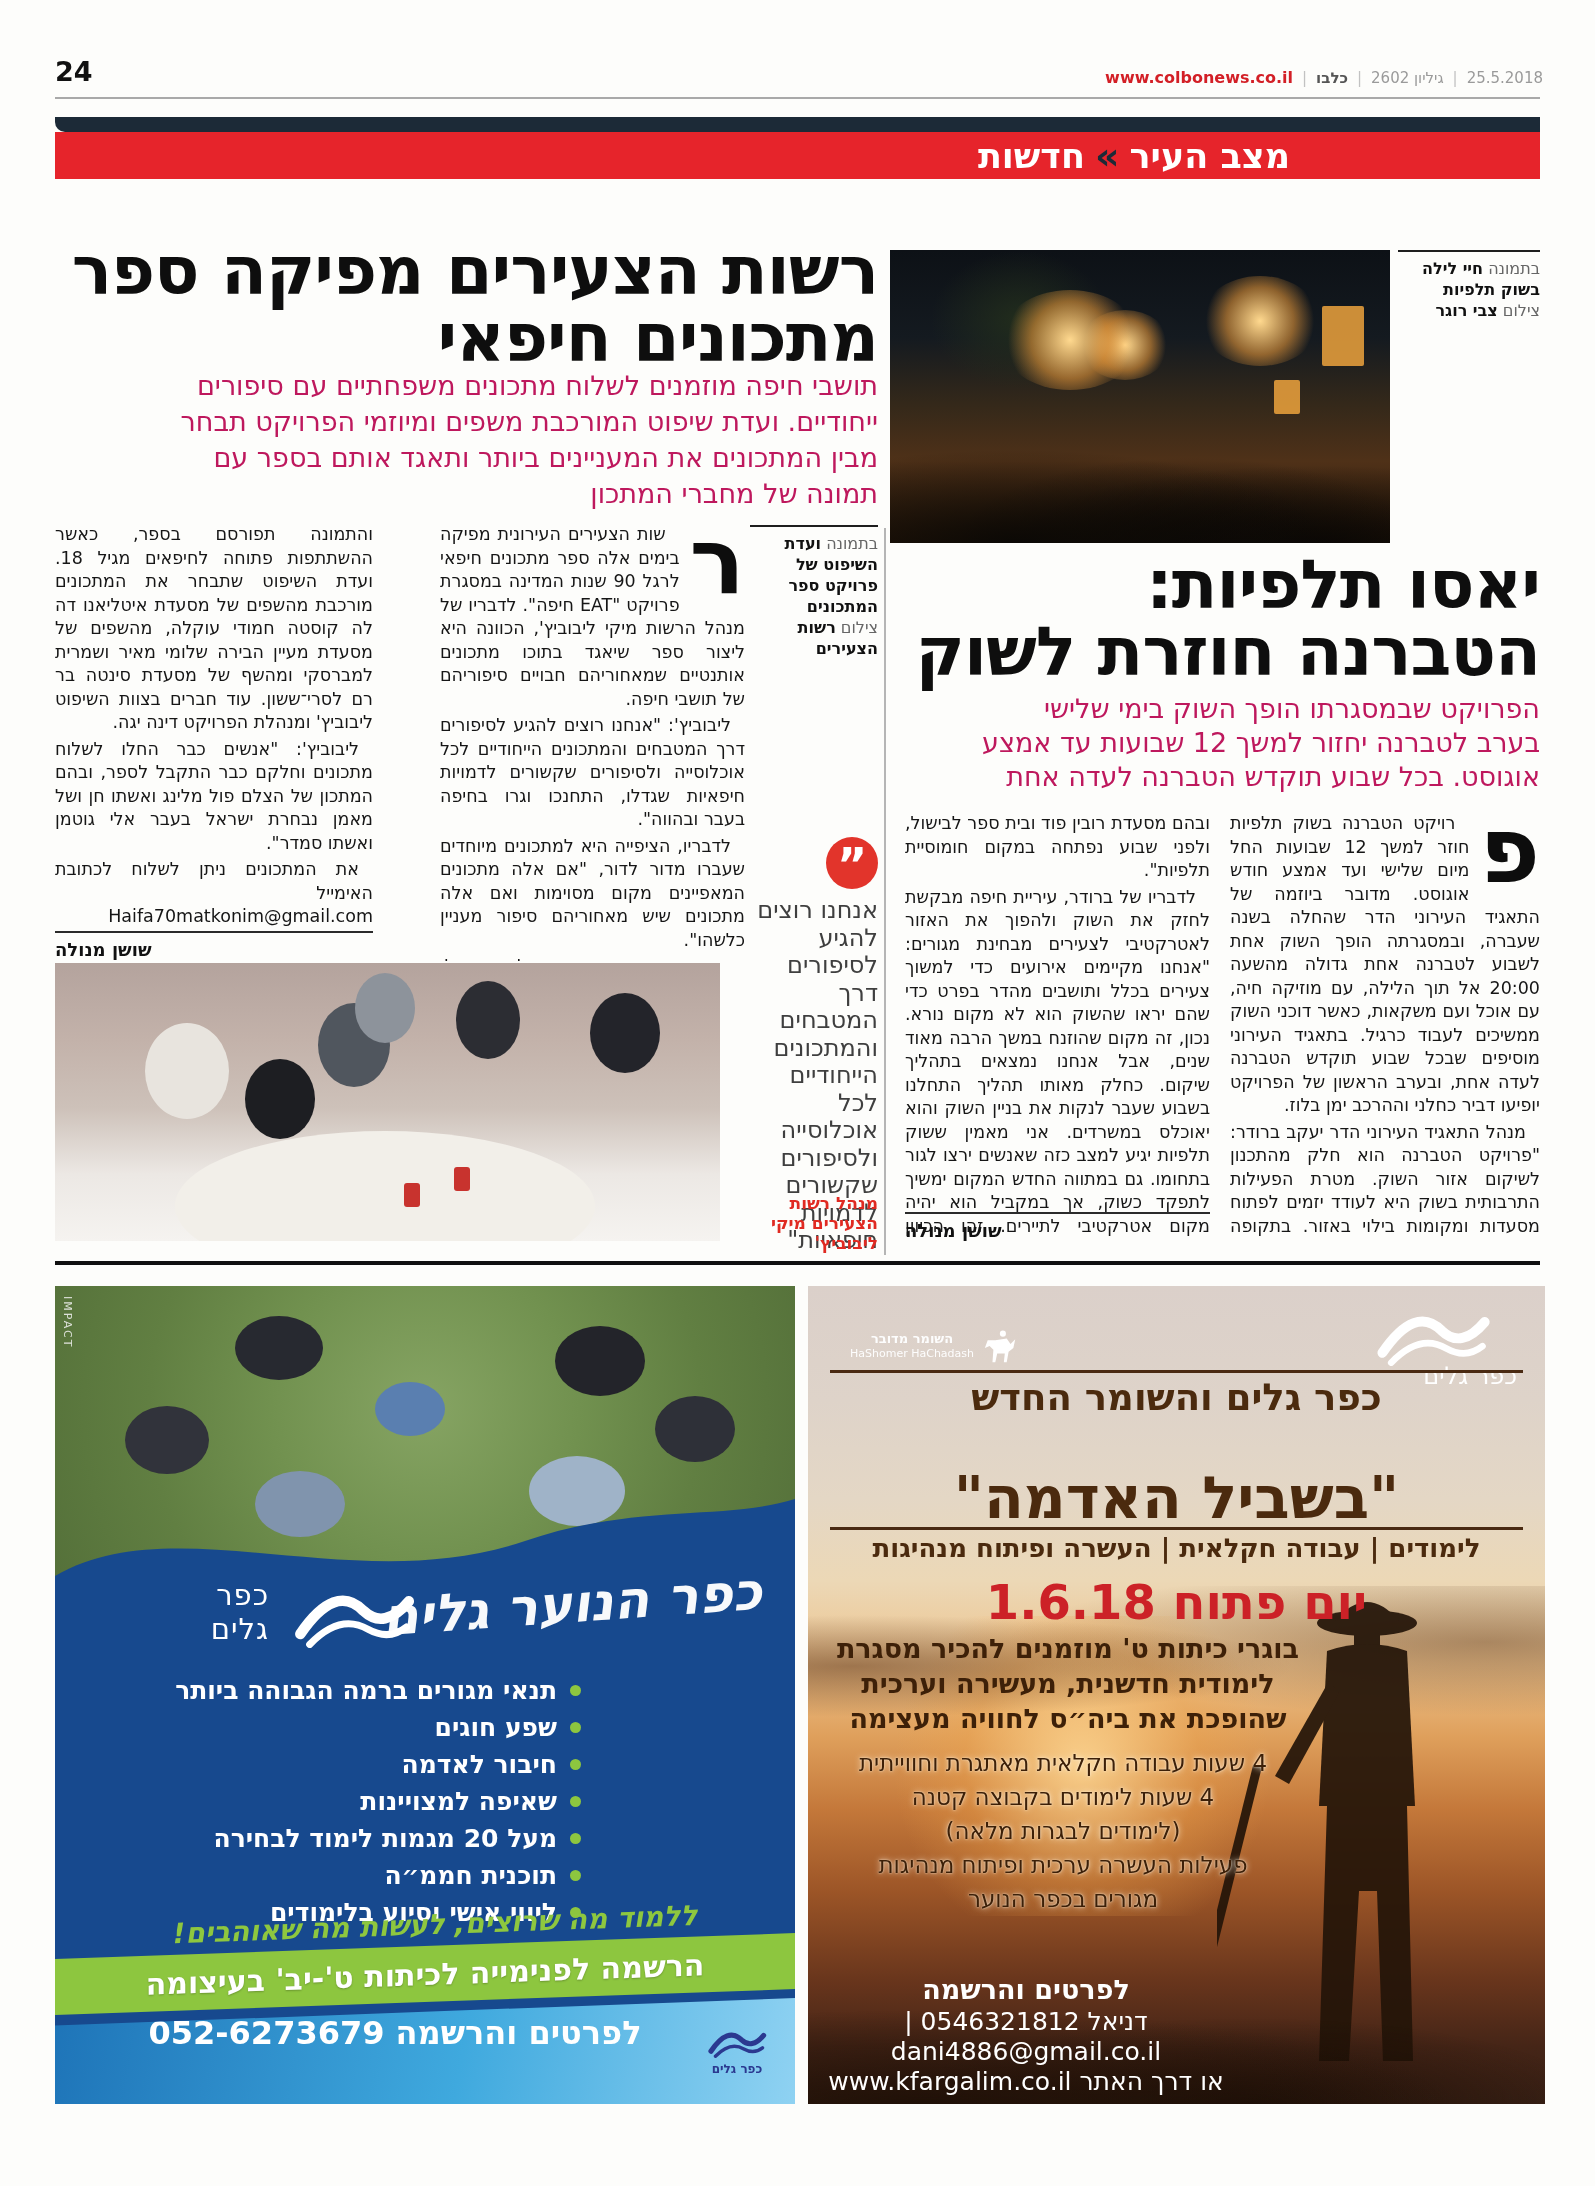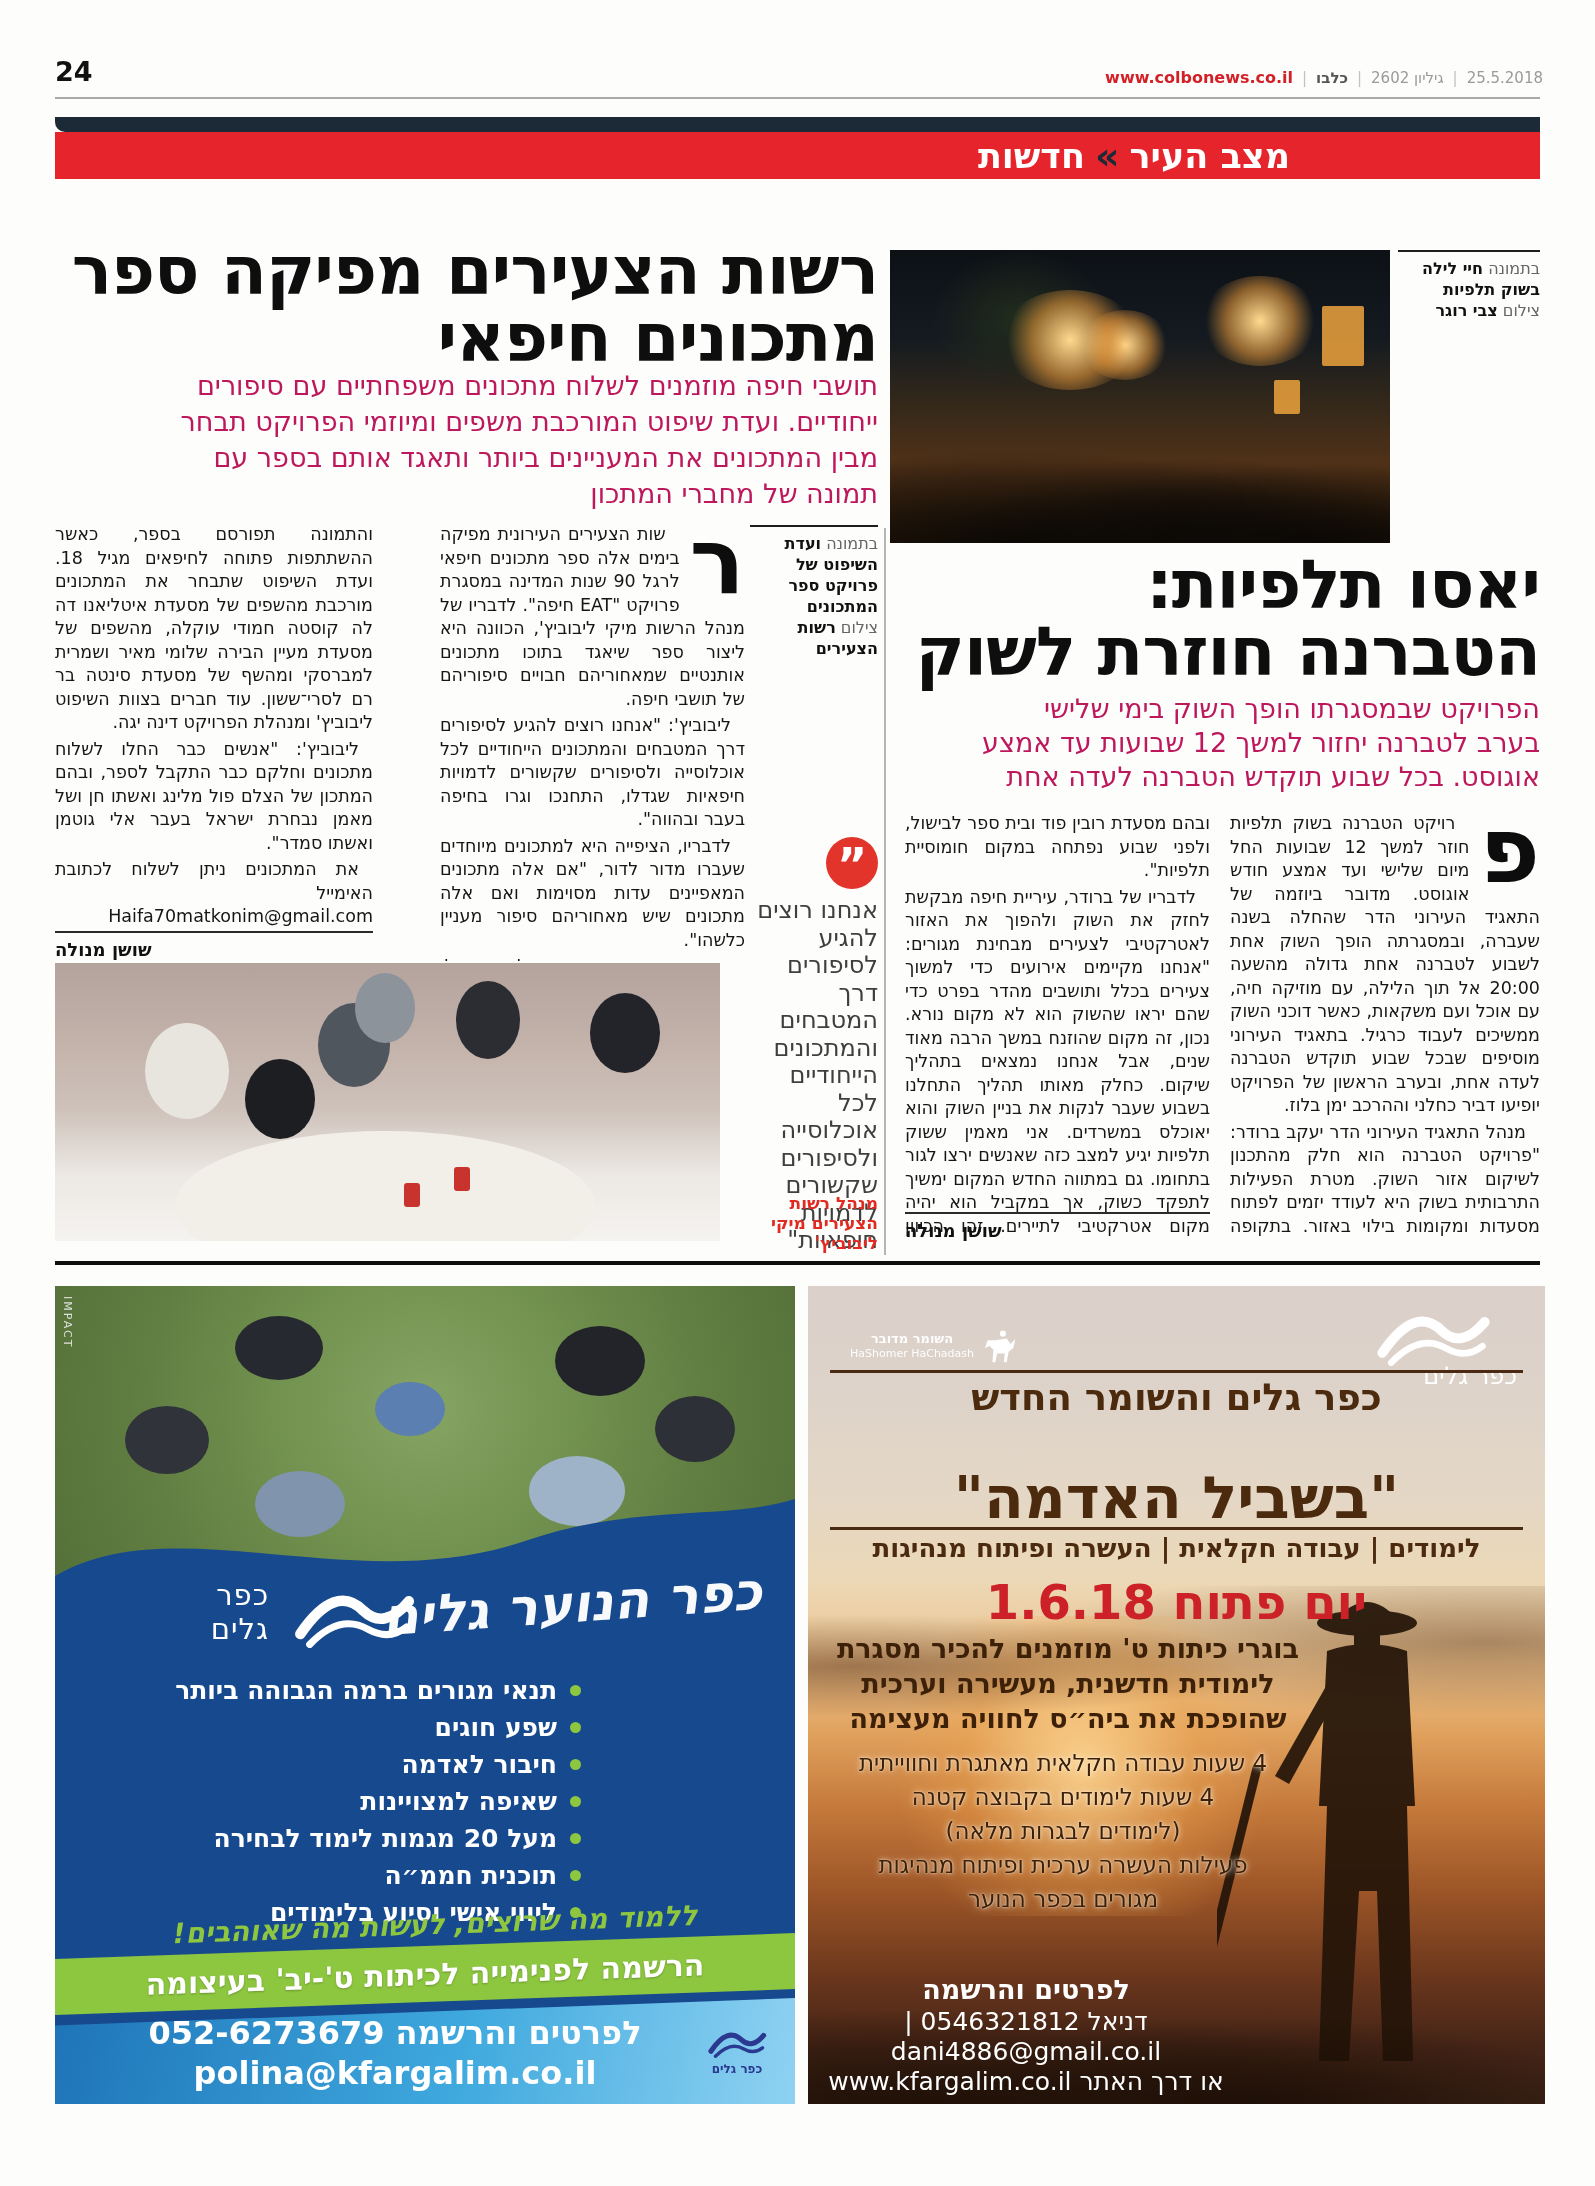--- a/index.html
+++ b/index.html
@@ -182,21 +182,21 @@
     <div>תושבי חיפה מוזמנים לשלוח מתכונים משפחתיים עם סיפורים</div>
         <div>ייחודיים. ועדת שיפוט המורכבת משפים ומיוזמי הפרויקט תבחר</div>
         <div>מבין המתכונים את המעניינים ביותר ותאגד אותם בספר עם</div>
         <div>תמונה של מחברי המתכון</div>
       </div>
 
     <div class="abs la-col1 bodycol" data-interactable="false">
       <span class="dropcap" data-interactable="false">ר</span>
       <p>שות הצעירים העירונית מפיקה בימים אלה ספר מתכונים חיפאי לרגל 90 שנות המדינה במסגרת פרויקט "EAT חיפה". לדבריו של מנהל הרשות מיקי ליבוביץ', הכוונה היא ליצור ספר שיאגד בתוכו מתכונים אותנטיים שמאחוריהם חבויים סיפוריהם של תושבי חיפה.</p>
       <p>ליבוביץ': "אנחנו רוצים להגיע לסיפורים דרך המטבחים והמתכונים הייחודיים לכל אוכלוסייה ולסיפורים שקשורים לדמויות חיפאיות שגדלו, התחנכו וגרו בחיפה בעבר ובהווה".</p>
-      <p>לדבריו, הציפייה היא למתכונים מיוחדים שעברו מדור לדור, "אם אלה מתכונים המאפיינים עדות מסוימות ואם אלה מתכונים שיש מאחוריהם סיפור מעניין כלשהו".</p>
+      <p>לדבריו, הציפייה היא למתכונים מיוחדים שעברו מדור לדור, "אם אלה מתכונים המאפיינים מקום מסוימות ואם אלה מתכונים שיש מאחוריהם סיפור מעניין כלשהו".</p>
       <p>המשפחות שהמתכונים שישלחו יתקבלו לספר יצולמו ביחד עם המנה שנבחרה,</p>
     </div>
 
     <div class="abs la-col2 bodycol" data-interactable="false">
       <p>והתמונה תפורסם בספר, כאשר ההשתתפות פתוחה לחיפאים מגיל 18. ועדת השיפוט שתבחר את המתכונים מורכבת מהשפים של מסעדת איטליאנו דה לה קוסטה חמודי עוקלה, מהשפים של מסעדת מעיין הבירה שלומי מאיר ושמרית למברסקי ומהשף של מסעדת סינטה בר רם לסרי־ששון. עוד חברים בצוות השיפוט ליבוביץ' ומנהלת הפרויקט דינה יגה.</p>
       <p>ליבוביץ': "אנשים כבר החלו לשלוח מתכונים וחלקם כבר התקבל לספר, ובהם המתכון של הצלם פול מלינג ואשתו חן ושל מאמן נבחרת ישראל בעבר אלי גוטמן ואשתו סמדר".</p>
       <p data-interactable="true">את המתכונים ניתן לשלוח לכתובת האימייל Haifa70matkonim@gmail.com</p>
       <div class="byline-wrap" data-interactable="false">
         <div class="byline-rule" data-interactable="false"></div>
         <div class="byline" data-interactable="false">שושן מנולה</div>
@@ -316,21 +316,20 @@
         <li data-interactable="false"><span class="dot" data-interactable="false"></span><span>תוכנית חממ״ה</span></li>
         <li data-interactable="false"><span class="dot" data-interactable="false"></span><span>ליווי אישי וסיוע בלימודים</span></li>
       </ul>
 
     <div class="ag-script2" data-interactable="false">ללמוד מה שרוצים, לעשות מה שאוהבים!</div>
     <div class="ag-band" data-interactable="false">
       <span>הרשמה לפנימייה לכיתות ט'-יב' בעיצומה</span>
     </div>
     <div class="ag-bottom" data-interactable="false">
       <div class="ag-contact1" data-interactable="true">לפרטים והרשמה 052-6273679</div>
-      <div class="ag-contact2" data-interactable="true">polina@kfargalim.co.il</div>
       <div class="ag-footlogo" data-interactable="false">
         <svg class="waves" viewBox="0 0 100 60" data-interactable="false">
           <path d="M4,48 Q34,4 58,28 Q76,45 97,20" stroke="#2b3990" stroke-width="9" fill="none" stroke-linecap="round"></path>
           <path d="M12,57 Q38,30 62,44 Q80,54 95,42" stroke="#2b3990" stroke-width="6" fill="none" stroke-linecap="round"></path>
         </svg>
         <div class="brand" data-interactable="false">כפר גלים</div>
       </div>
     </div>
   </section>
 

